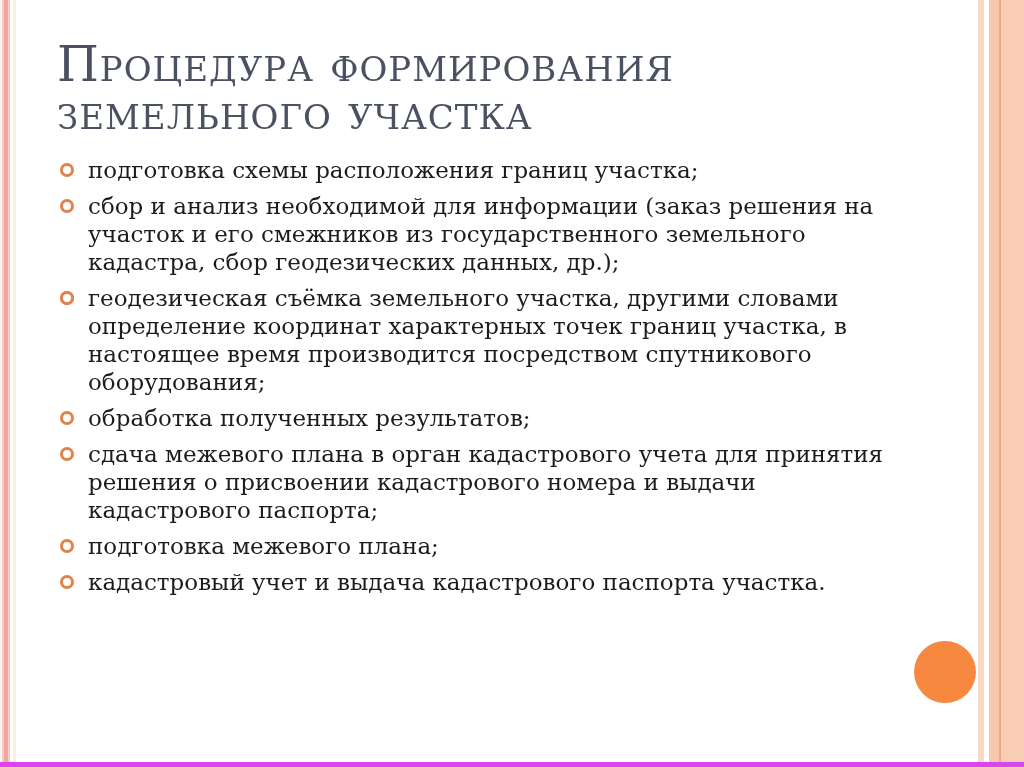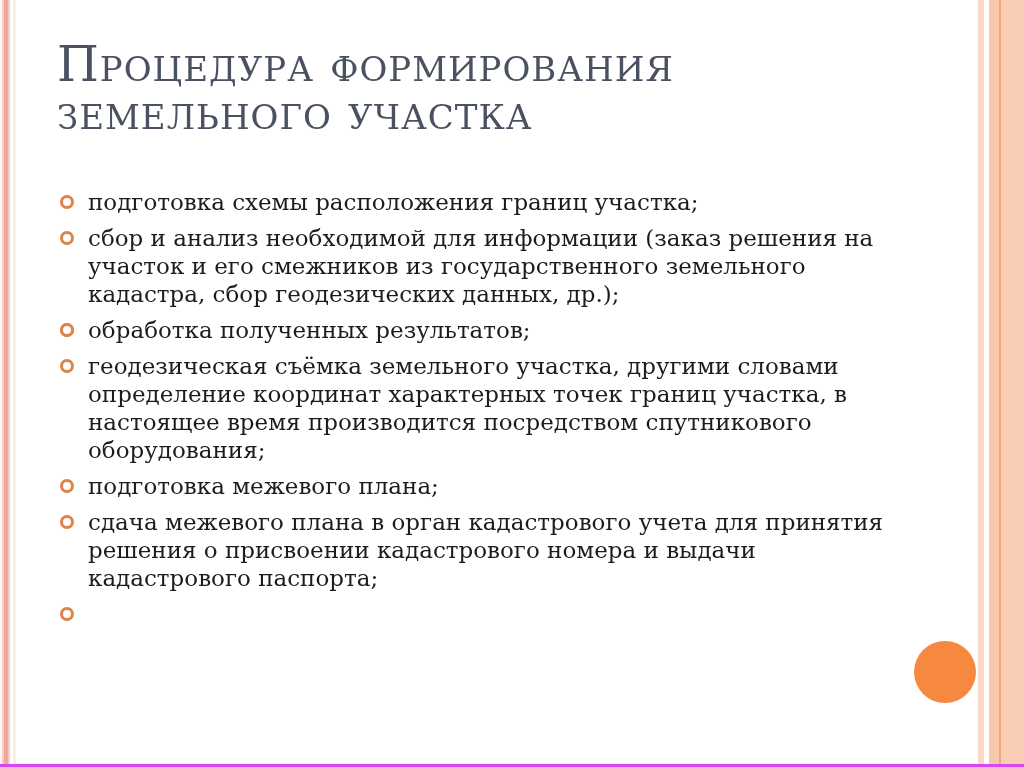--- a/index.html
+++ b/index.html
@@ -7,21 +7,21 @@
     padding: 0;
     background: #ffffff;
   }
   .slide {
     position: relative;
     width: 1024px;
     height: 767px;
     background: #ffffff;
     overflow: hidden;
     font-family: "DejaVu Serif", "Liberation Serif", serif;
-    border-bottom: 3px solid #d946ef;
+    border-bottom: 5px solid #d946ef;
     box-sizing: border-box;
   }
 
   
   .left-border {
     position: absolute;
     left: 0; top: 0; bottom: 0;
     width: 16px;
     display: flex;
   }
@@ -57,21 +57,21 @@
     font-size: 48px;
     line-height: 48px;
     font-weight: 400;
     font-variant: small-caps;
     letter-spacing: 1px;
     color: #4a5261;
   }
 
   ul.bullets {
     list-style: none;
-    margin: 52px 0 0 0;
+    margin: 20px 0 0 0;
     padding: 0;
     width: 835px;
   }
   ul.bullets li {
     position: relative;
     padding-left: 31px;
     margin: 0 0 8px 0;
     font-size: 23px;
     line-height: 28px;
     color: #1c1c1c;
@@ -129,35 +129,36 @@
       </li>
       <li>
         <span class="ring"></span>
         <span>сбор и анализ необходимой для информации (заказ решения на участок и его смежников из государственного земельного кадастра, сбор геодезических данных, др.);</span>
       </li>
       <li>
         <span class="ring"></span>
       </li>
       <li>
         <span class="ring"></span>
+        <span>геодезическая съёмка земельного участка, другими словами определение координат характерных точек границ участка, в настоящее время производится посредством спутникового оборудования;</span>
+      </li>
+      <li>
+        <span class="ring"></span>
         <span>обработка полученных результатов;</span>
       </li>
       <li>
         <span class="ring"></span>
-        <span>геодезическая съёмка земельного участка, другими словами определение координат характерных точек границ участка, в настоящее время производится посредством спутникового оборудования;</span>
+        <span>сдача межевого плана в орган кадастрового учета для принятия решения о присвоении кадастрового номера и выдачи кадастрового паспорта;</span>
       </li>
       <li>
         <span class="ring"></span>
         <span>подготовка межевого плана;</span>
       </li>
       <li>
         <span class="ring"></span>
-        <span>сдача межевого плана в орган кадастрового учета для принятия решения о присвоении кадастрового номера и выдачи кадастрового паспорта;</span>
-      </li>
-      <li>
-        <span class="ring"></span>
+        <span>кадастровый учет и выдача кадастрового паспорта участка.</span>
       </li>
     </ul>
   </div>
 
   <div class="orange-circle"></div>
 
 </div>
 
 </body></html>

